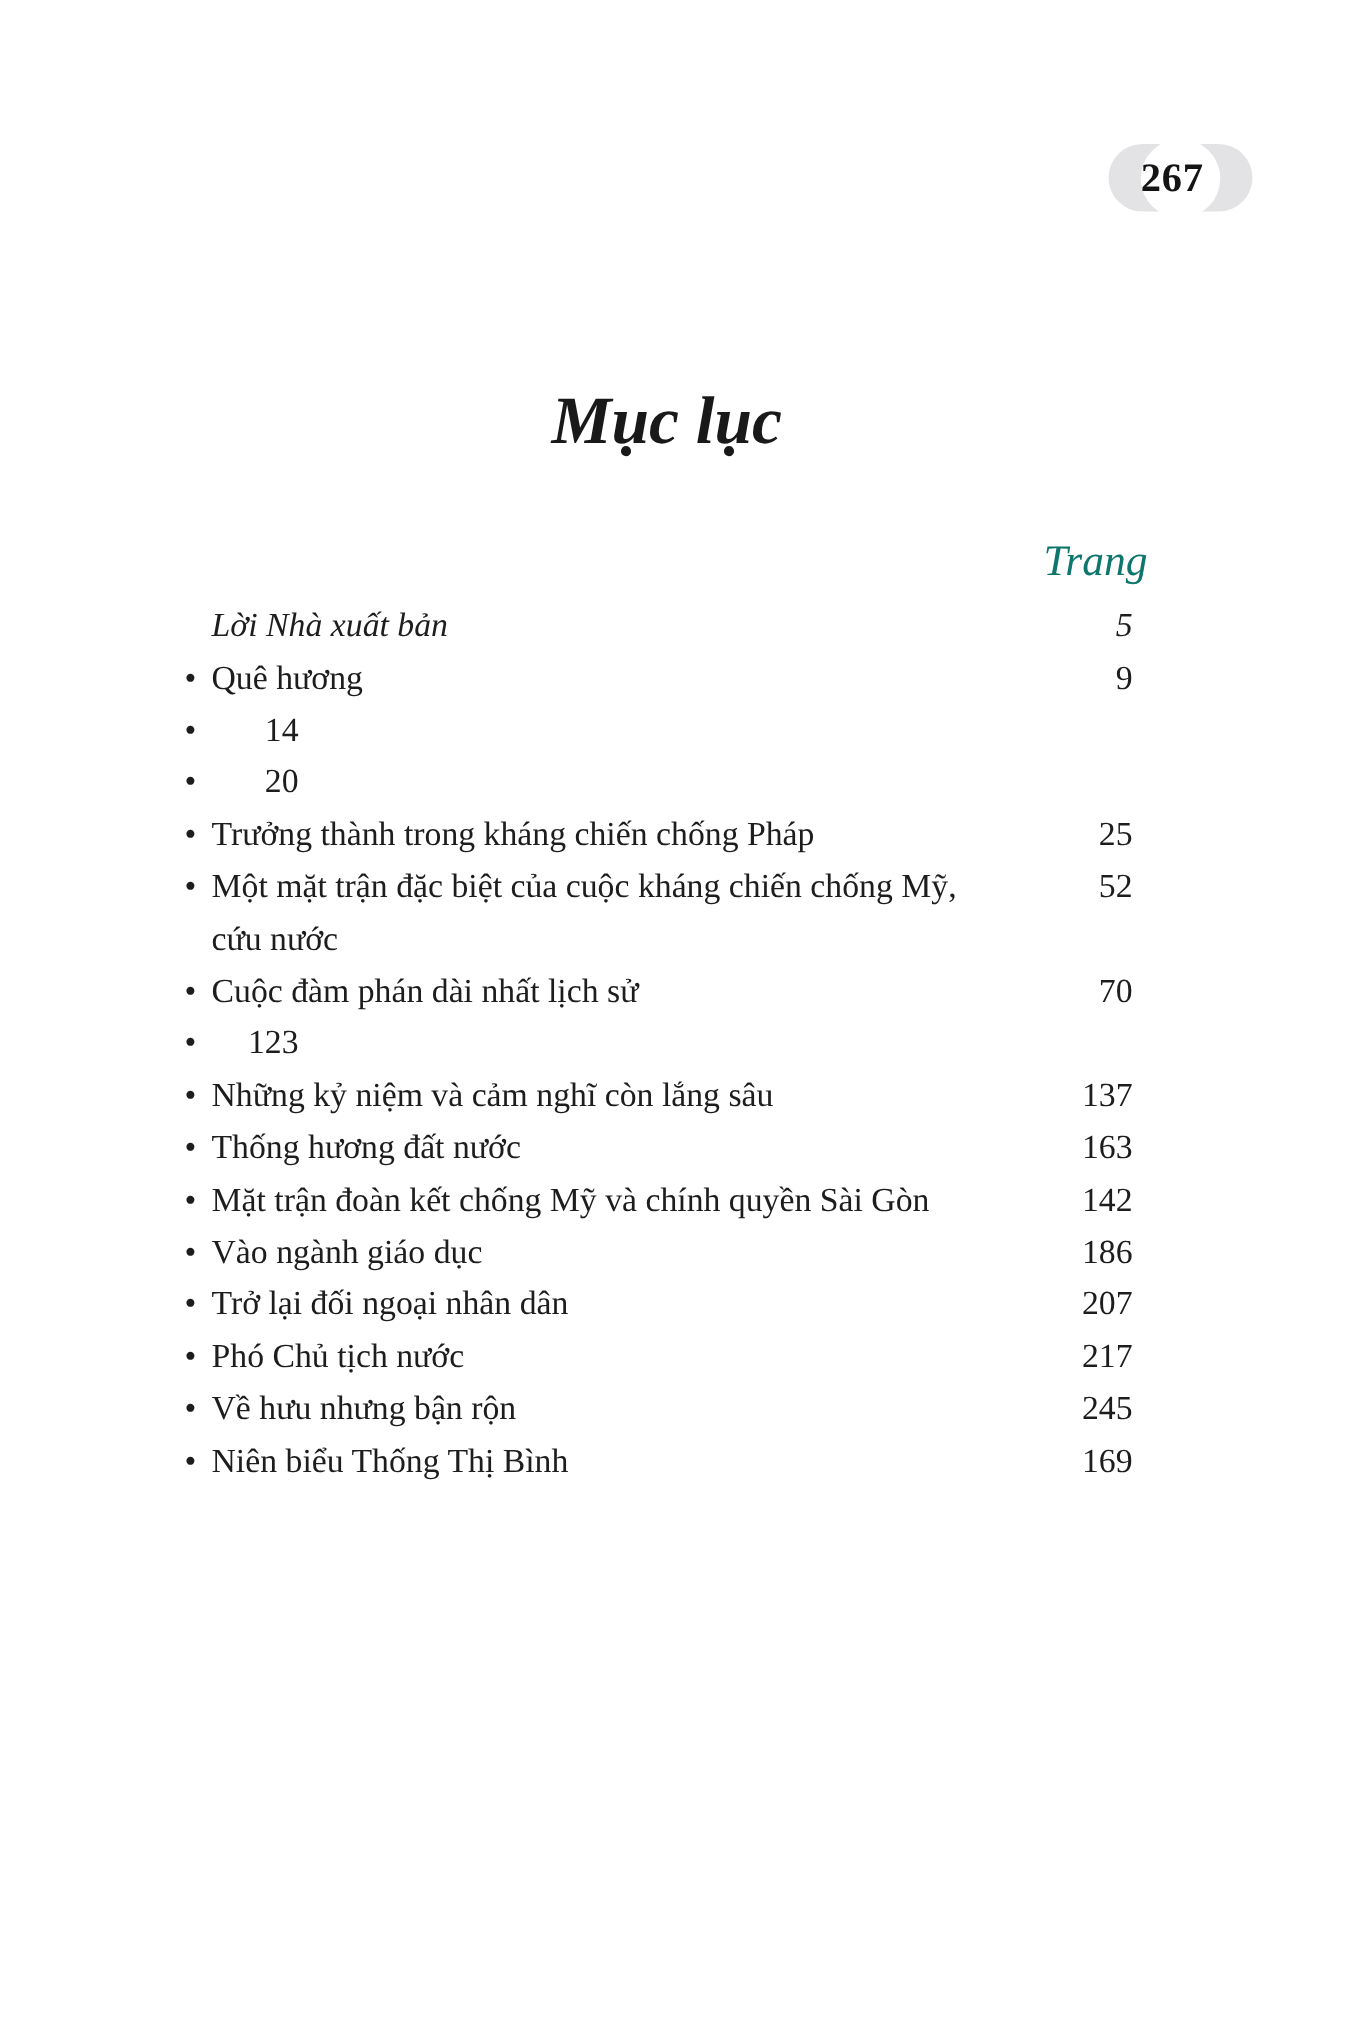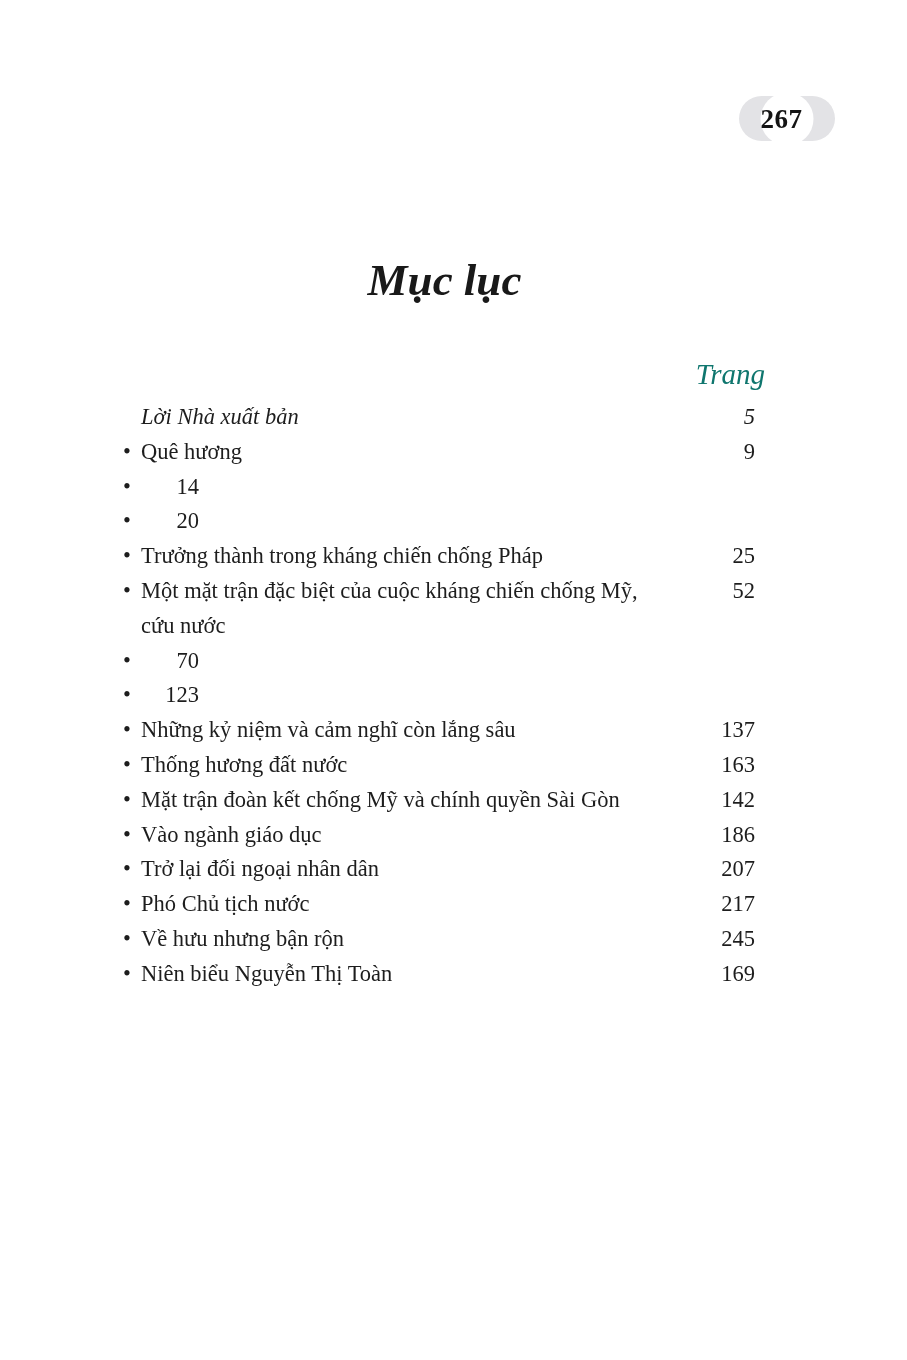--- a/index.html
+++ b/index.html
@@ -143,20 +143,24 @@
     <span class="bullet">•</span>
     <span class="label-wrap">
       <span class="label">Một mặt trận đặc biệt của cuộc kháng chiến chống Mỹ,</span>
       <span class="label2">cứu nước</span>
     </span>
     <span class="pagenum">52</span>
   </div>
 
   <div class="row">
     <span class="bullet">•</span>
+    <span class="label-wrap">
+      <span class="label">Cuộc đàm phán dài nhất lịch sử</span>
+      <span class="label2"></span>
+    </span>
     <span class="pagenum">70</span>
   </div>
 
   <div class="row">
     <span class="bullet">•</span>
     <span class="pagenum">123</span>
   </div>
 
   <div class="row">
     <span class="bullet">•</span>
@@ -217,20 +221,20 @@
     <span class="label-wrap">
       <span class="label">Về hưu nhưng bận rộn</span>
       <span class="label2"></span>
     </span>
     <span class="pagenum">245</span>
   </div>
 
   <div class="row">
     <span class="bullet">•</span>
     <span class="label-wrap">
-      <span class="label">Niên biểu Nguyễn Thị Toàn</span>
+      <span class="label">Niên biểu Thống Thị Bình</span>
       <span class="label2"></span>
     </span>
     <span class="pagenum">169</span>
   </div>
 </div>
 
 </div>
 
 </body></html>

